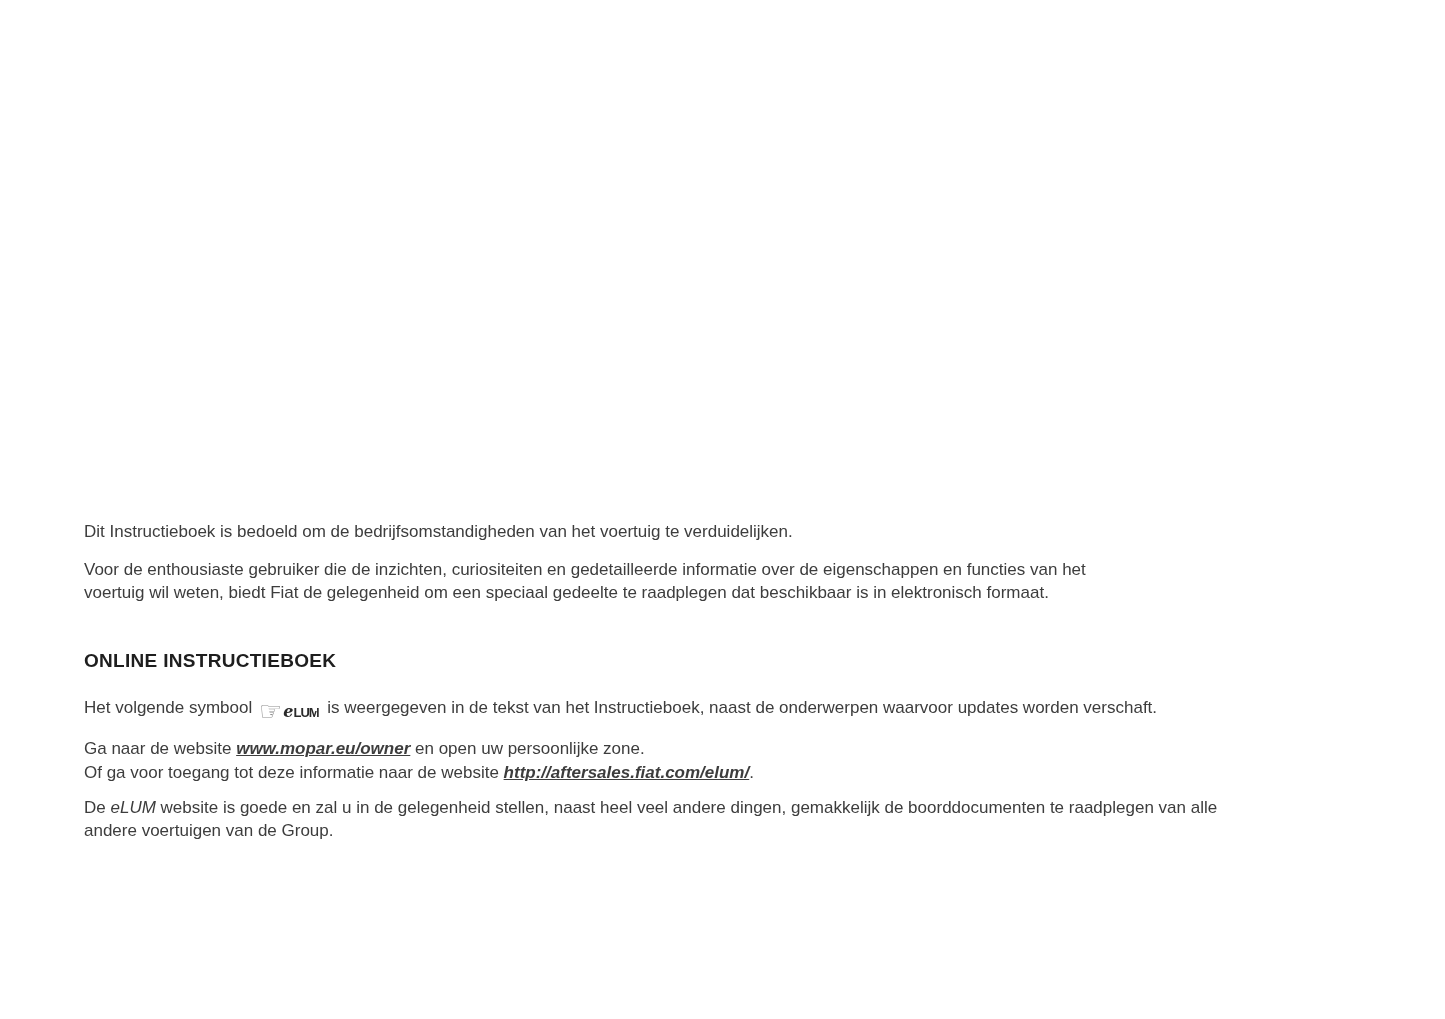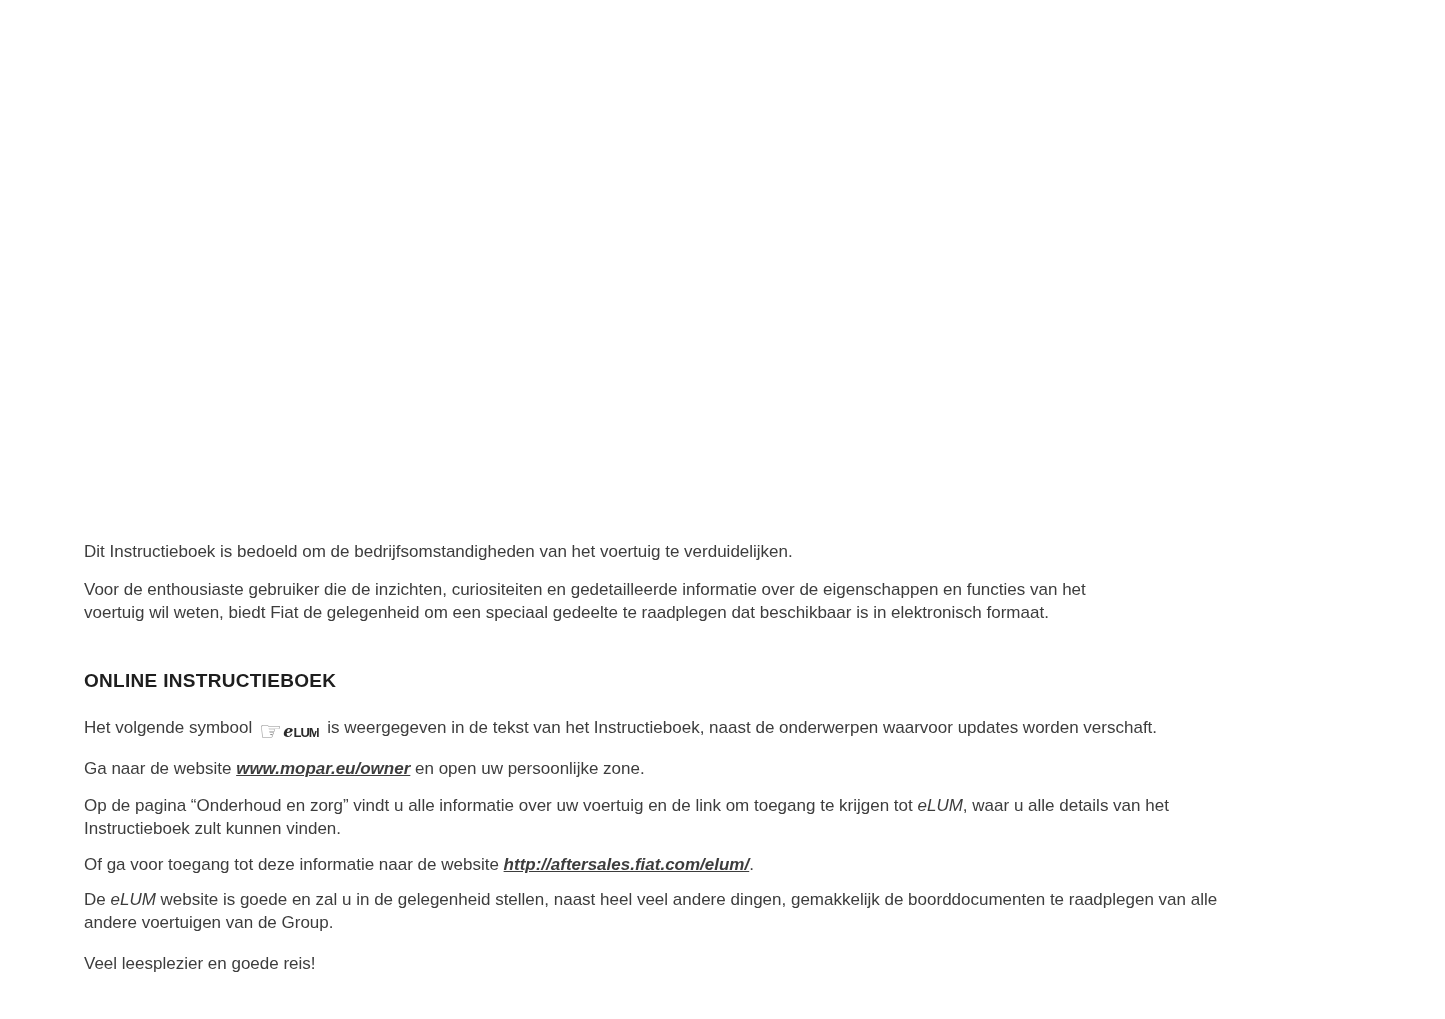--- a/index.html
+++ b/index.html
@@ -16,21 +16,21 @@
     font-family:"Liberation Sans","DejaVu Sans",sans-serif;
   }
   .page{
     position:relative;
     width:1445px;height:1019px;
     background:var(--bg);
     overflow:hidden;
   }
   .doc-content{
     position:absolute;
-    left:84px;top:540px;
+    left:84px;top:520px;
     width:1332px;
     color:var(--body-text);
     font-size:17px;
     line-height:23px;
   }
   .doc-paragraph{
     margin:0;
     white-space:pre-wrap;
   }
   .doc-heading{
@@ -39,21 +39,21 @@
     line-height:23px;
     font-weight:bold;
     letter-spacing:0.3px;
     color:var(--heading-text);
     white-space:pre-wrap;
   }
   
   [data-name="intro-paragraph-1"]{margin-bottom:15px;}
   [data-name="intro-paragraph-2"]{margin-bottom:0;}
   [data-name="symbol-paragraph"]{margin-bottom:13px;}
-  [data-name="mopar-website-paragraph"]{margin-bottom:14px;}
+  [data-name="mopar-website-paragraph"]{margin-bottom:1px;}
   [data-name="onderhoud-page-paragraph"]{margin-bottom:13px;}
   [data-name="aftersales-website-paragraph"]{margin-bottom:12px;}
   [data-name="elum-free-paragraph"]{margin-bottom:18px;}
   [data-name="closing-paragraph"]{margin-bottom:0;}
 
   .seg-italic{font-style:italic;}
   .seg-link{
     font-style:italic;
     font-weight:bold;
     text-decoration:underline;
@@ -100,20 +100,17 @@
 <body>
 
 <div class="page" data-name="document-page">
   <div class="doc-content" data-name="document-content">
       <p class="doc-paragraph" data-name="intro-paragraph-1"><span data-name="text-run">Dit Instructieboek is bedoeld om de bedrijfsomstandigheden van het voertuig te verduidelijken.</span></p>
       <p class="doc-paragraph" data-name="intro-paragraph-2"><span data-name="text-run">Voor de enthousiaste gebruiker die de inzichten, curiositeiten en gedetailleerde informatie over de eigenschappen en functies van het
 voertuig wil weten, biedt Fiat de gelegenheid om een speciaal gedeelte te raadplegen dat beschikbaar is in elektronisch formaat.</span></p>
       <h2 class="doc-heading" data-name="online-instructieboek-heading">ONLINE INSTRUCTIEBOEK</h2>
       <p class="doc-paragraph" data-name="symbol-paragraph"><span data-name="text-run">Het volgende symbool </span><span class="elum-logo" data-name="elum-pointer-icon"><span class="elum-hand" data-name="pointing-hand-icon">☞</span><span class="elum-e" data-name="elum-logo-e">e</span><span class="elum-lum" data-name="elum-logo-lum">LUM</span></span><span data-name="text-run"> is weergegeven in de tekst van het Instructieboek, naast de onderwerpen waarvoor updates worden verschaft.</span></p>
       <p class="doc-paragraph" data-name="mopar-website-paragraph"><span data-name="text-run">Ga naar de website </span><span class="seg-link" data-name="mopar-owner-link">www.mopar.eu/owner</span><span data-name="text-run"> en open uw persoonlijke zone.</span></p>
-      <p class="doc-paragraph" data-name="onderhoud-page-paragraph"><span data-name="text-run">Op de pagina “Onderhoud en zorg” vindt u alle informatie over uw voertuig en de link om toegang te krijgen tot </span><span class="seg-italic" data-name="emphasis-text">eLUM</span><span data-name="text-run">, waar u alle details van het
-Instructieboek zult kunnen vinden.</span></p>
       <p class="doc-paragraph" data-name="aftersales-website-paragraph"><span data-name="text-run">Of ga voor toegang tot deze informatie naar de website </span><span class="seg-link" data-name="aftersales-elum-link">http://aftersales.fiat.com/elum/</span><span data-name="text-run">.</span></p>
       <p class="doc-paragraph" data-name="elum-free-paragraph"><span data-name="text-run">De </span><span class="seg-italic" data-name="emphasis-text">eLUM</span><span data-name="text-run"> website is goede en zal u in de gelegenheid stellen, naast heel veel andere dingen, gemakkelijk de boorddocumenten te raadplegen van alle
 andere voertuigen van de Group.</span></p>
-      <p class="doc-paragraph" data-name="closing-paragraph"><span data-name="text-run">Veel leesplezier en goede reis!</span></p>
     </div>
 </div>
 
 </body></html>

